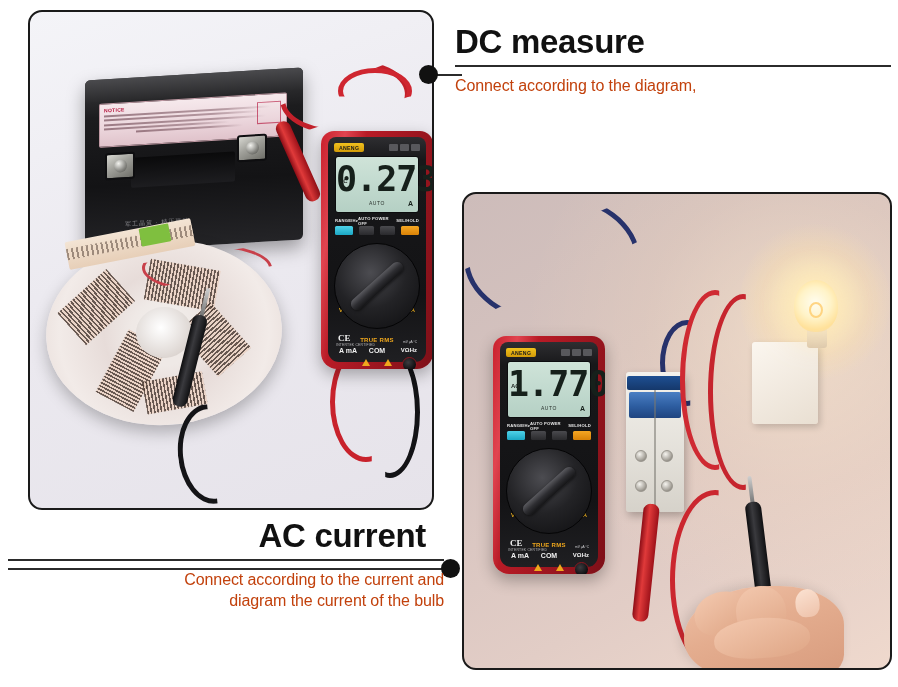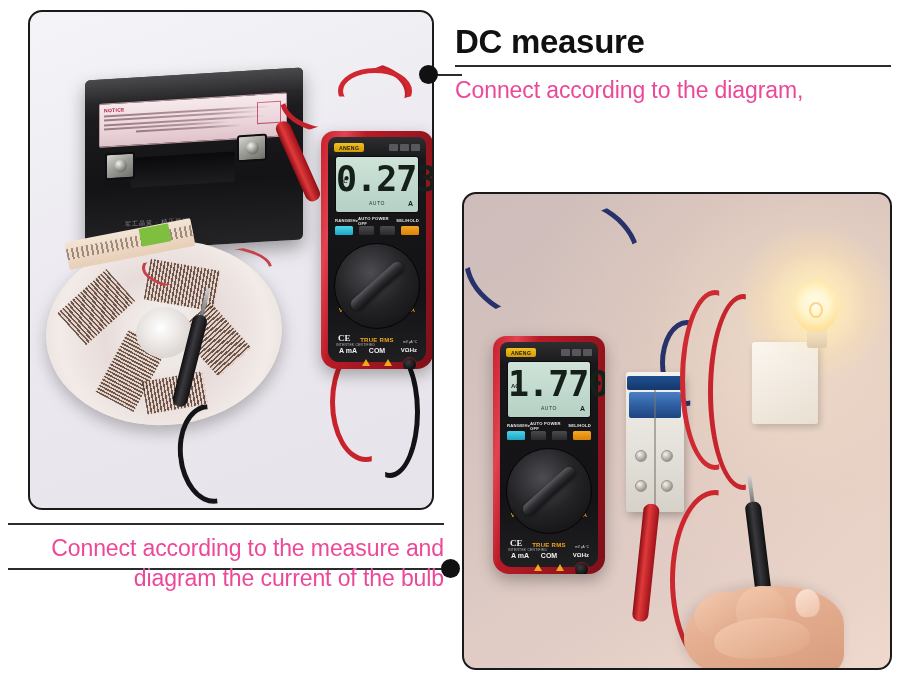--- a/index.html
+++ b/index.html
@@ -50,22 +50,22 @@
   #ac-callout .callout-title { text-align: right; padding-right: 18px; }
 
   .callout-rule {
     height: 2px;
     background: #2b2b2b;
     margin-top: 5px;
     width: 100%;
   }
 
   .callout-body {
-    font-size: 23px;
-    color: #ec4899;
+    font-size: 16px;
+    color: #c2410c;
     line-height: 1.32;
     margin-top: 8px;
     letter-spacing: -0.1px;
   }
   #dc-callout .callout-body { text-align: left; }
   #ac-callout .callout-body { text-align: right; }
 
   
   .connector { position: absolute; height: 2px; background: #2b2b2b; }
   .dot {
@@ -744,20 +744,21 @@
     <div class="callout-rule"></div>
     <div class="callout-body">
       <div>Connect according to the diagram,</div>
     </div>
   </div>
 
   <div class="connector" id="ac-connector"></div>
   <div class="dot" id="ac-dot"></div>
 
   <div class="callout" id="ac-callout">
+    <div class="callout-title">AC current</div>
     <div class="callout-rule"></div>
     <div class="callout-body">
-      <div>Connect according to the measure and</div>
+      <div>Connect according to the current and</div>
       <div>diagram the current of the bulb</div>
     </div>
   </div>
 
 </div>
 
 </body></html>

